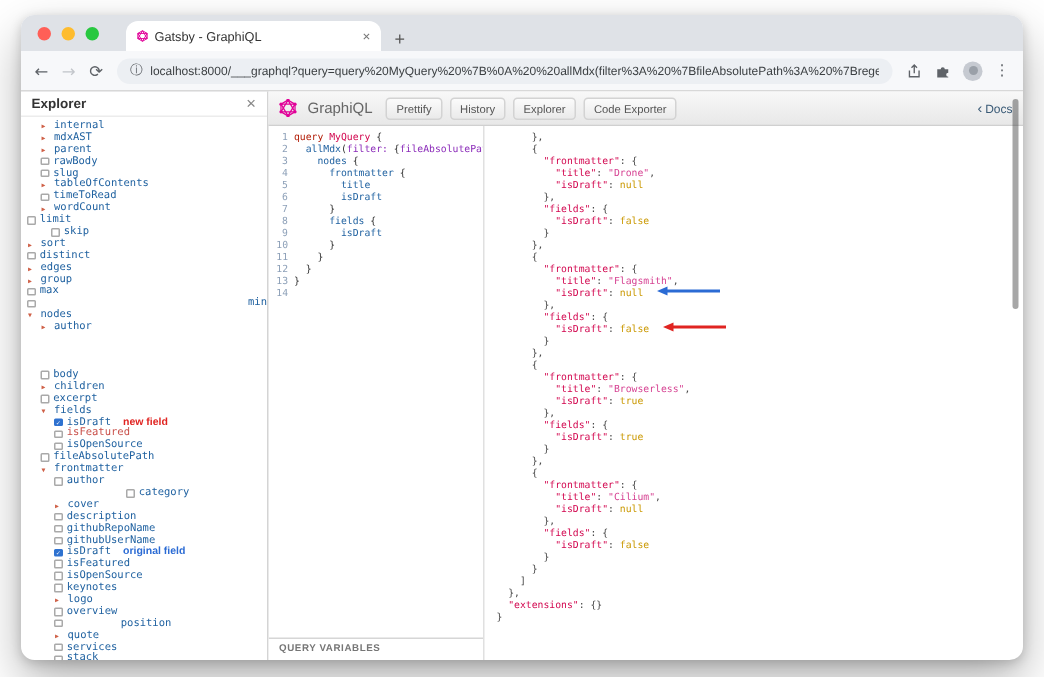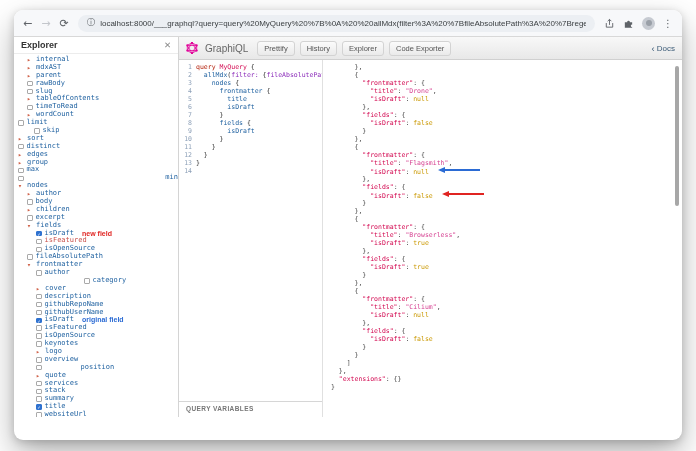--- a/index.html
+++ b/index.html
@@ -59,20 +59,38 @@
   .arrow .shaft{width:36px;height:2.5px;background:currentColor;margin-left:-1px;}
   .tk-k{color:#B11A04}.tk-d{color:#D2054E}.tk-f{color:#1F61A0}.tk-a{color:#8B2BB9}.tk-p{color:#333}
   .tk-k2{color:#D2054E}.tk-s{color:#D64292}.tk-b{color:#CA9800}.tk-p2{color:#4a4a4a}
   .scrollthumb{position:absolute;right:3px;top:56px;width:4px;height:140px;border-radius:2px;background:rgba(60,60,60,.45);}
 </style>
 </head>
 <body>
 
 <div class="window">
 
+  <div class="tabstrip">
+    <div class="lights">
+      <span class="light r"></span>
+      <span class="light y"></span>
+      <span class="light g"></span>
+    </div>
+    <div class="tab">
+      <svg width="8" height="8" viewBox="0 0 100 100">
+          <g stroke="#E10098" stroke-width="8" fill="none">
+            <polygon points="50,6 89,28.5 89,71.5 50,94 11,71.5 11,28.5"></polygon>
+            <path d="M11,71.5 L50,6 L89,71.5 Z M50,94 L11,28.5 M50,94 L89,28.5 M11,28.5 L89,28.5"></path>
+          </g>
+        </svg>
+      <span class="tab-title">Gatsby - GraphiQL</span>
+      <span class="tab-close">×</span>
+    </div>
+    <div class="newtab">+</div>
+  </div>
 
   <div class="urlbar">
     <span class="nav">←</span>
     <span class="nav disabled">→</span>
     <span class="nav">⟳</span>
     <div class="omnibox">
       <span class="info">ⓘ</span>
       <span class="url">localhost:8000/___graphql?query=query%20MyQuery%20%7B%0A%20%20allMdx(filter%3A%20%7BfileAbsolutePath%3A%20%7Bregex%3A%20"%2Fcontent%2Fcas</span>
     </div>
     <div class="right-icons">
@@ -161,21 +179,21 @@
             <span class="flabel">min</span>
           </div>
           <div class="trow" style="padding-left: 4px;">
             <span class="caret">▾</span>
             <span class="flabel">nodes</span>
           </div>
           <div class="trow" style="padding-left: 13px;">
             <span class="caret">▸</span>
             <span class="flabel">author</span>
           </div>
-          <div class="trow" style="padding-left: 13px;">
+          <div class="trow" style="padding-left: 13px; margin-top: 24px;">
             <span class="cbox"></span>
             <span class="flabel">body</span>
           </div>
           <div class="trow" style="padding-left: 13px;">
             <span class="caret">▸</span>
             <span class="flabel">children</span>
           </div>
           <div class="trow" style="padding-left: 13px;">
             <span class="cbox"></span>
             <span class="flabel">excerpt</span>

